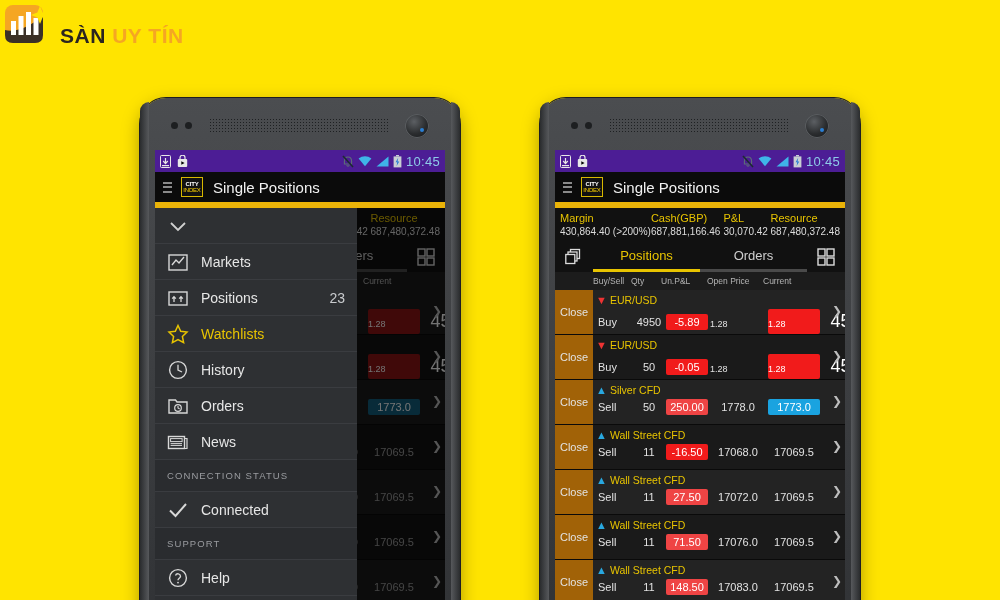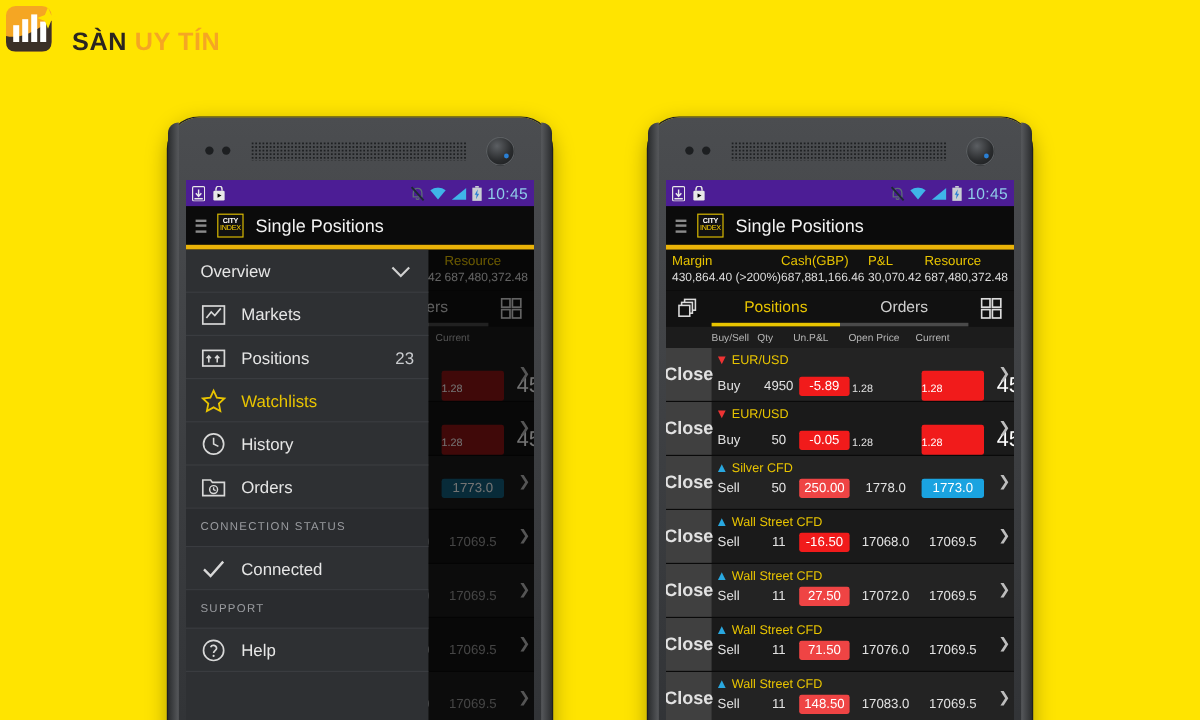--- a/index.html
+++ b/index.html
@@ -64,21 +64,21 @@
   }
   .sb-left { display: flex; align-items: center; gap: 6px; }
   .sb-right { margin-left: auto; display: flex; align-items: center; gap: 4px; }
   .sb-time { font-size: 13px; color: #8ecbe8; letter-spacing: .3px; }
 
   .ico { display:block; }
 
   
   .titlebar {
     height: 36px; background: #0b0b0b; display: flex; align-items: center;
-    padding: 0 8px; border-bottom: 4px solid #eab308; position: relative;
+    padding: 0 8px; border-bottom: 6px solid #eab308; position: relative;
   }
   .hamburger { width: 9px; display: flex; flex-direction: column; gap: 2.5px; flex:0 0 auto; }
   .hamburger i { display:block; height: 2px; background: #8a8a8a; }
   .app-badge {
     width: 22px; height: 20px; margin-left: 9px; border: 1px solid #d8b800;
     background: #111; display: flex; flex-direction: column; align-items: center;
     justify-content: center; line-height: 1; flex: 0 0 auto;
   }
   .app-badge b { font-size: 6px; color: #ffffff; letter-spacing: -.2px; }
   .app-badge s { font-size: 6px; color: #ffd400; text-decoration: none; letter-spacing: -.2px; }
@@ -119,22 +119,22 @@
   
   .col-head { height: 18px; background:#1c1c1c; display:flex; align-items:center;
               color:#b5b5b5; font-size: 8.5px; padding-left: 38px; }
   .col-head span { text-align:left; }
   .ch-bs { width: 38px; } .ch-qty { width: 30px; } .ch-pl { width: 46px; }
   .ch-op { width: 56px; } .ch-cur { width: 56px; }
 
   .rows { position:relative; }
   .row { height: 45px; display:flex; border-bottom: 1px solid #0a0a0a; background:#232323; }
   .row.alt { background:#1a1a1a; }
-  .close-btn { width: 38px; background:#404040; color:#e2e2e2; font-size: 15px;
-               display:flex; align-items:center; justify-content:center; flex:0 0 auto;font-weight:bold; }
+  .close-btn { width: 38px; background:#a16207; color:#e2e2e2; font-size: 11px;
+               display:flex; align-items:center; justify-content:center; flex:0 0 auto; }
   .row-body { flex:1; padding: 3px 0 0 3px; position:relative; }
   .inst { display:flex; align-items:center; gap:3px; font-size: 10.5px; color:#e8c400; line-height: 14px; }
   .arrow { font-size: 11px; line-height: 11px; }
   .arrow.dn { color:#e33; } .arrow.up { color:#29a8e0; }
   .cells { display:flex; align-items:center; margin-top: 2px; }
   .c { text-align:center; color:#e2e2e2; font-size: 11px; }
   .c-bs { width: 38px; text-align:left; padding-left: 2px; }
   .c-qty { width: 30px; }
   .c-pl { width: 46px; }
   .c-op { width: 56px; }
@@ -402,21 +402,20 @@
               </div>
               <span class="chev">❯</span>
             </div>
           </div>
         </div>
     </div>
 
     <div class="overlay-dim"></div>
     <div class="drawer" id="L-drawer">
         <div class="d-item">
-          <span class="d-label">Overview</span>
           <span class="d-ico" style="margin:0">
             <svg width="22" height="22" viewBox="0 0 22 22">
               <path d="M4 8 L11 15 L18 8" fill="none" stroke="#d0d0d0" stroke-width="1.8"></path>
             </svg>
           </span>
         </div>
         <div class="d-item">
           <span class="d-ico">
             <svg width="22" height="22" viewBox="0 0 22 22">
               <rect x="2" y="4" width="18" height="15" fill="none" stroke="#d8d8d8" stroke-width="1.4"></rect>
@@ -455,20 +454,31 @@
         </div>
         <div class="d-item">
           <span class="d-ico">
             <svg width="22" height="22" viewBox="0 0 22 22">
               <path d="M2 5 L8.5 5 L10 7 L20 7 L20 18 L2 18 Z" fill="none" stroke="#d8d8d8" stroke-width="1.4"></path>
               <circle cx="11" cy="13" r="3.3" fill="none" stroke="#d8d8d8" stroke-width="1.2"></circle>
               <path d="M11 11 L11 13 L12.7 13.9" stroke="#d8d8d8" stroke-width="1.1" fill="none"></path>
             </svg>
           </span>
           <span class="d-label">Orders</span>
+        </div>
+        <div class="d-item">
+          <span class="d-ico">
+            <svg width="22" height="22" viewBox="0 0 22 22">
+              <rect x="1.5" y="5.5" width="16" height="12" fill="none" stroke="#d8d8d8" stroke-width="1.4"></rect>
+              <rect x="3.6" y="7.6" width="11.5" height="3" fill="none" stroke="#d8d8d8" stroke-width="1"></rect>
+              <path d="M3.6 12.6 L15 12.6 M3.6 14.4 L15 14.4" stroke="#d8d8d8" stroke-width="1"></path>
+              <path d="M17.5 7.5 L20 7.5 L20 17.5 L17.5 17.5" fill="none" stroke="#d8d8d8" stroke-width="1.2"></path>
+            </svg>
+          </span>
+          <span class="d-label">News</span>
         </div>
         <div class="d-item hdr">
           <span>CONNECTION STATUS</span>
         </div>
         <div class="d-item">
           <span class="d-ico">
             <svg width="22" height="22" viewBox="0 0 22 22">
               <path d="M3 11.5 L8.5 17 L19 5" fill="none" stroke="#d8d8d8" stroke-width="2"></path>
             </svg>
           </span>

